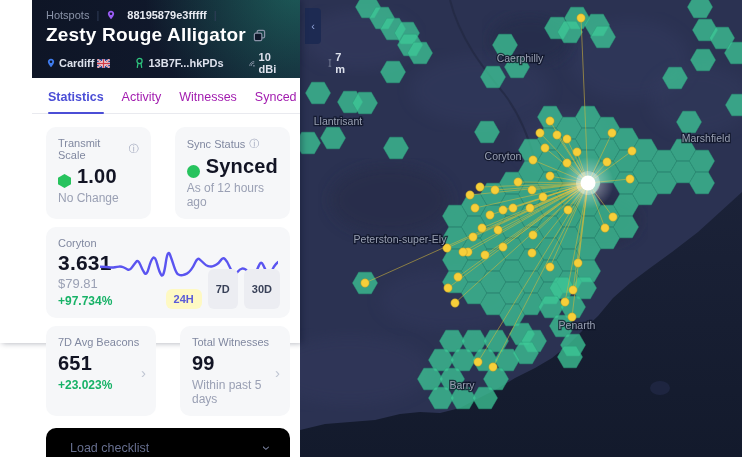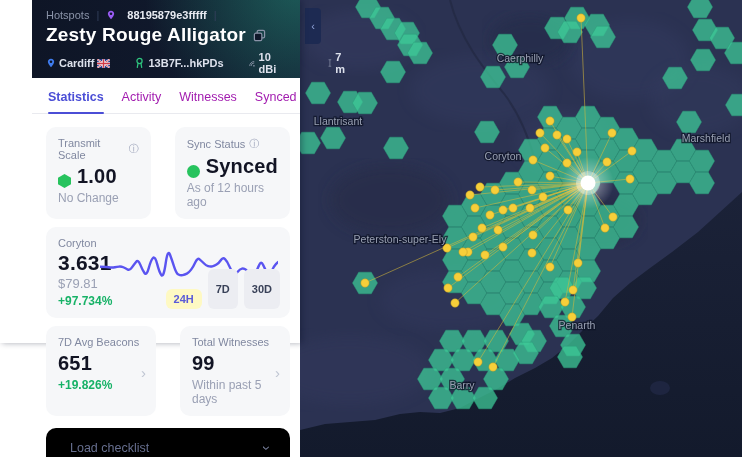--- a/index.html
+++ b/index.html
@@ -180,21 +180,21 @@
       </div>
 
       <div class="card-row">
         <div class="card">
           <div class="card-label">
               <span>7D Avg Beacons</span>
             </div>
           <div class="card-value-row">
               <span class="card-value">651</span>
             </div>
-          <div class="green-text">+19.826%</div>
+          <div class="green-text">+23.023%</div>
           <span class="chev-right">›</span>
         </div>
         <div class="card">
           <div class="card-label">
               <span>Total Witnesses</span>
             </div>
           <div class="card-value-row">
               <span class="card-value">99</span>
             </div>
           <div class="card-sub">Within past 5 days</div>

